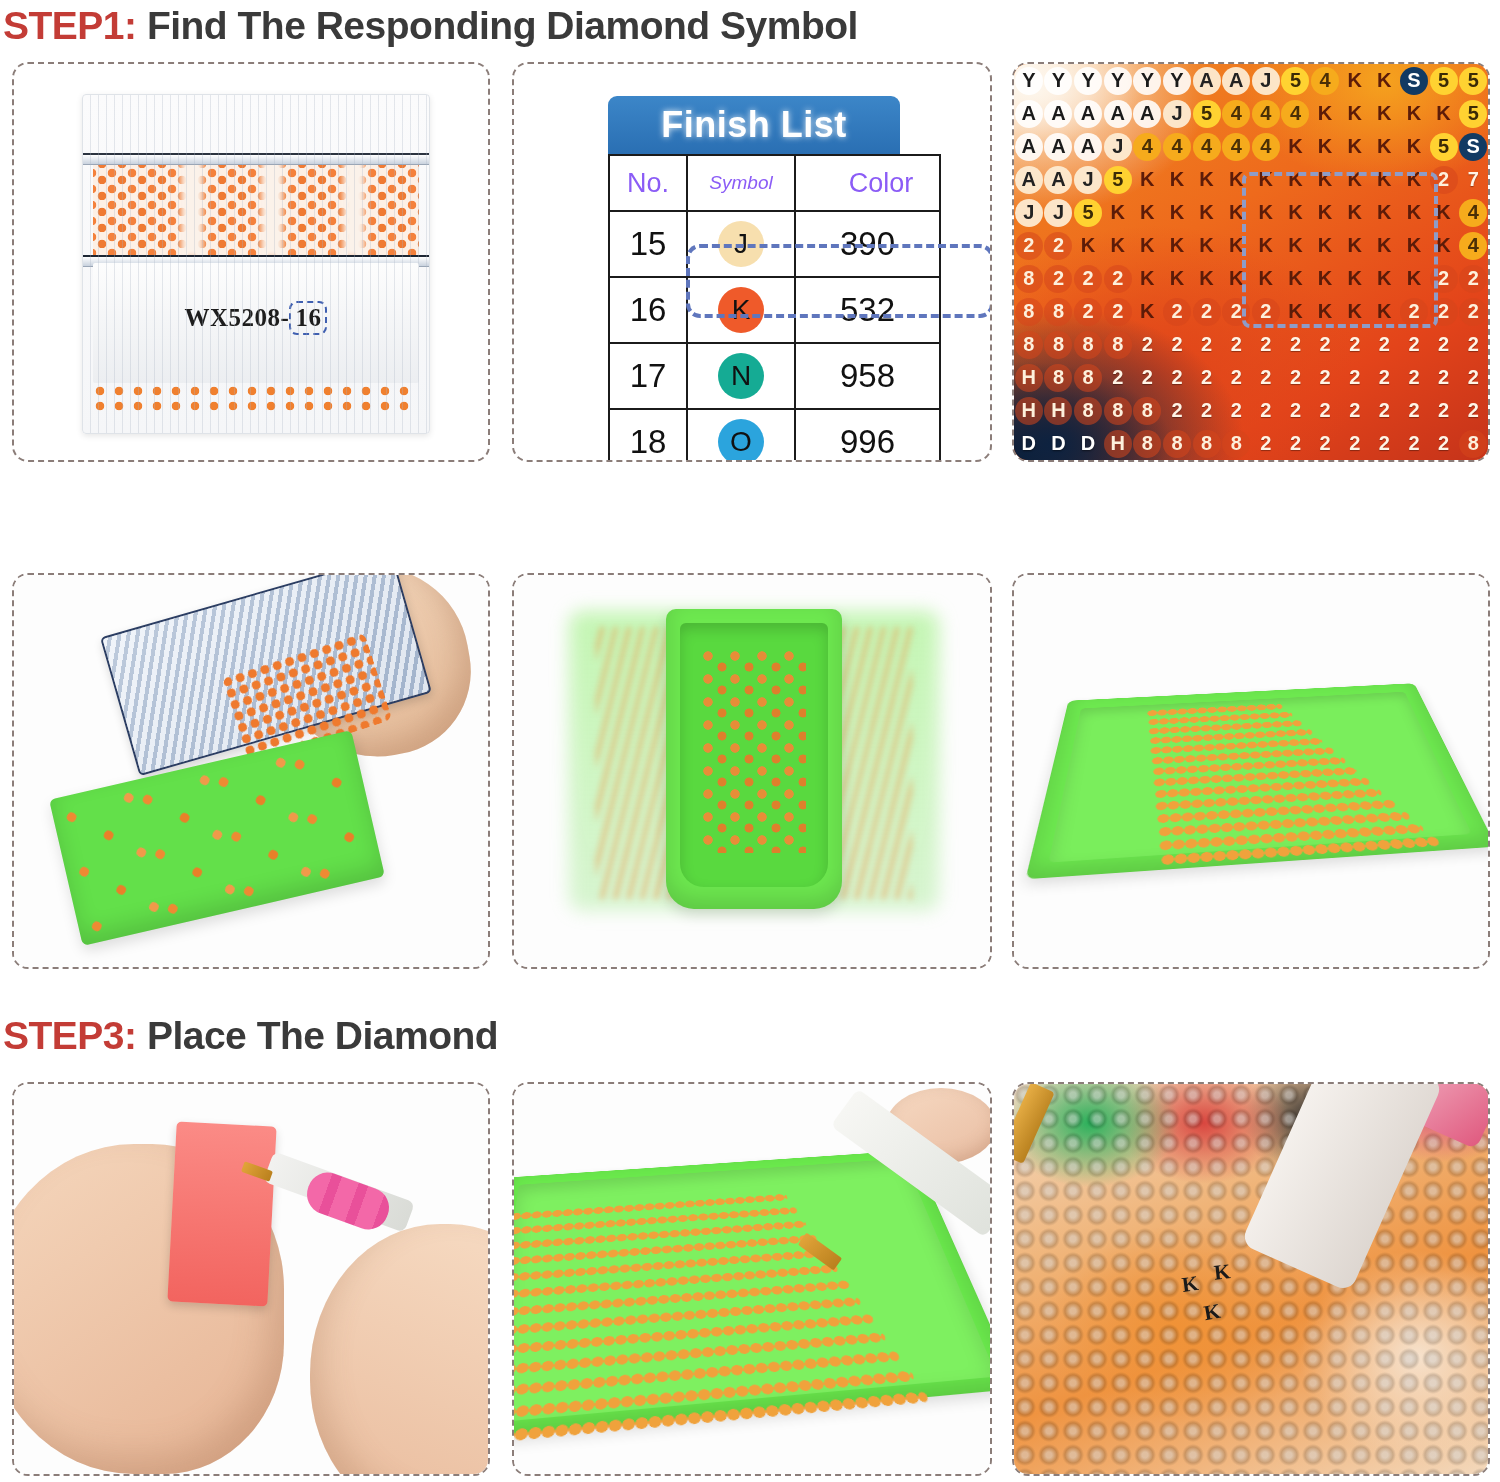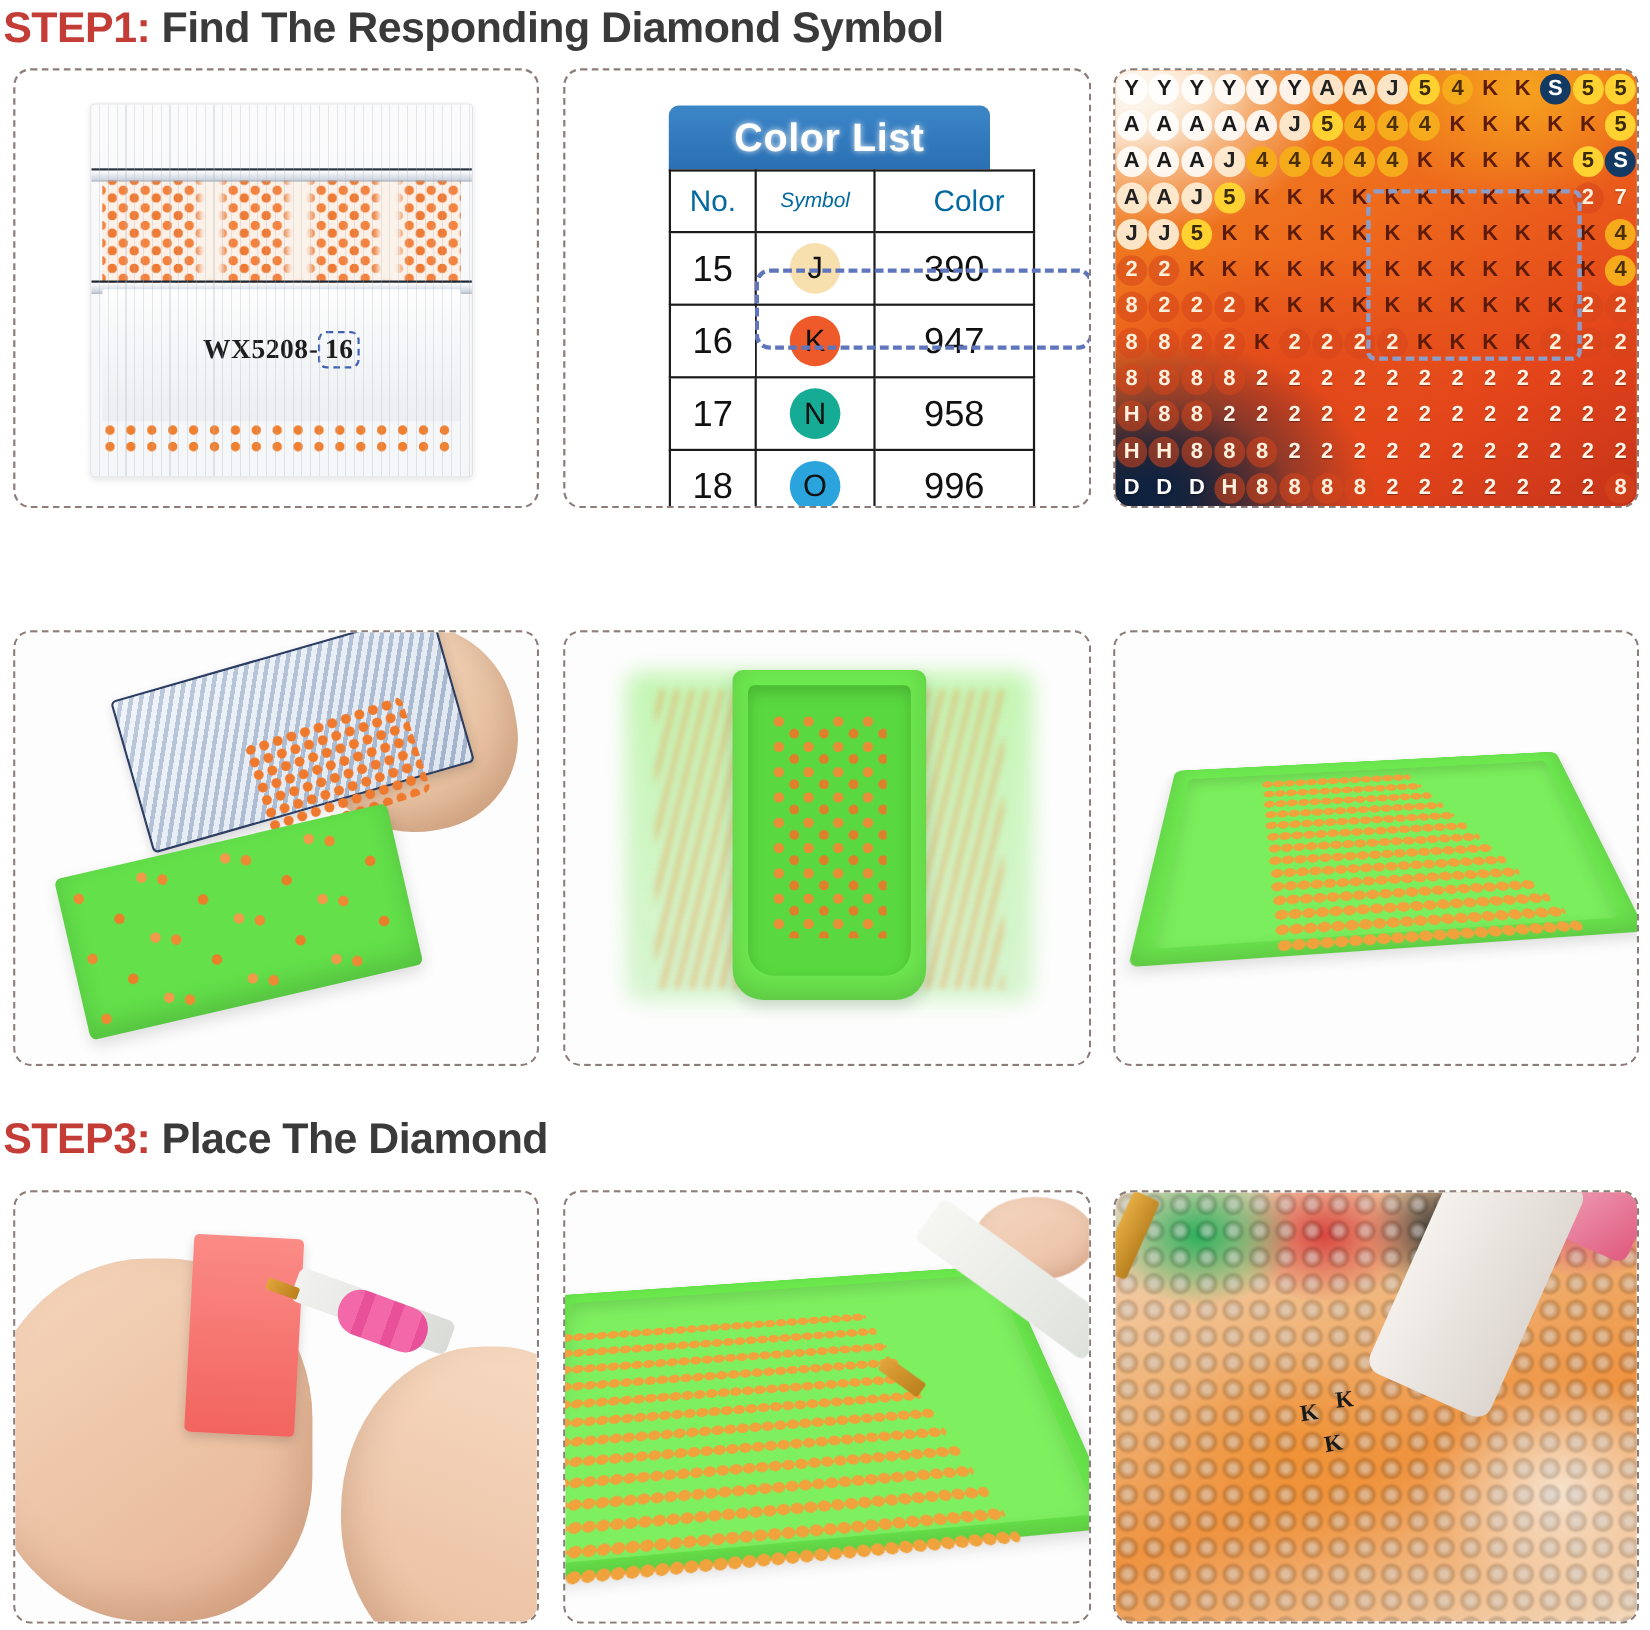--- a/index.html
+++ b/index.html
@@ -54,21 +54,21 @@
 
   
   .clist{position:absolute;left:94px;top:32px;width:292px;height:372px;}
   .clist-title{height:58px;background:linear-gradient(180deg,#3c86c8,#2a6fb3);
        border-radius:9px 9px 0 0;display:flex;align-items:center;justify-content:center;
        color:#ffffff;font-size:36px;font-weight:700;
        text-shadow:0 0 6px rgba(255,255,255,.85);letter-spacing:.5px;}
   .clist table{border-collapse:collapse;width:100%;table-layout:fixed;}
   .clist td{border:2px solid #1b1b1b;text-align:center;vertical-align:middle;background:#fff;}
   .col-no{width:74px;} .col-sym{width:104px;} .col-col{width:114px;padding-left:28px;}
-  .hd{height:52px;font-size:27px;color:#0369a1;font-weight:400;}
+  .hd{height:52px;font-size:27px;color:#8b5cf6;font-weight:400;}
   .hd.small{font-size:19px;font-style:italic;}
   .rw{height:62px;font-size:33px;color:#111;}
   .dot{display:inline-block;width:46px;height:46px;border-radius:50%;
        line-height:46px;font-size:28px;color:#111;font-weight:400;}
   .d-J{background:#f7dfae;}
   .d-K{background:#ef5a2a;}
   .d-N{background:#15ab94;}
   .d-O{background:#2ba4dd;}
   .hl-row td{position:relative;}
   .row-hl{position:absolute;left:78px;top:148px;width:300px;height:66px;
@@ -238,37 +238,37 @@
         <div class="bag-code">
           <span>WX5208-</span><span class="code-hl">16</span>
         </div>
         <div class="bag-ribs"></div>
       </div>
     </div>
   </div>
 
   <div class="panel r1 c2">
     <div class="clist">
-      <div class="clist-title">Color List</div>
+      <div class="clist-title">Finish List</div>
       <table>
         <tbody>
             <tr>
           <td class="hd col-no">No.</td>
           <td class="hd small col-sym">Symbol</td>
           <td class="hd col-col">Color</td>
         </tr>
         <tr>
           <td class="rw">15</td>
           <td class="rw"><span class="dot d-J">J</span></td>
           <td class="rw">390</td>
         </tr>
         <tr class="hl-row">
           <td class="rw">16</td>
           <td class="rw"><span class="dot d-K">K</span></td>
-          <td class="rw">947</td>
+          <td class="rw">532</td>
         </tr>
         <tr>
           <td class="rw">17</td>
           <td class="rw"><span class="dot d-N">N</span></td>
           <td class="rw">958</td>
         </tr>
         <tr>
           <td class="rw">18</td>
           <td class="rw"><span class="dot d-O">O</span></td>
           <td class="rw">996</td>

